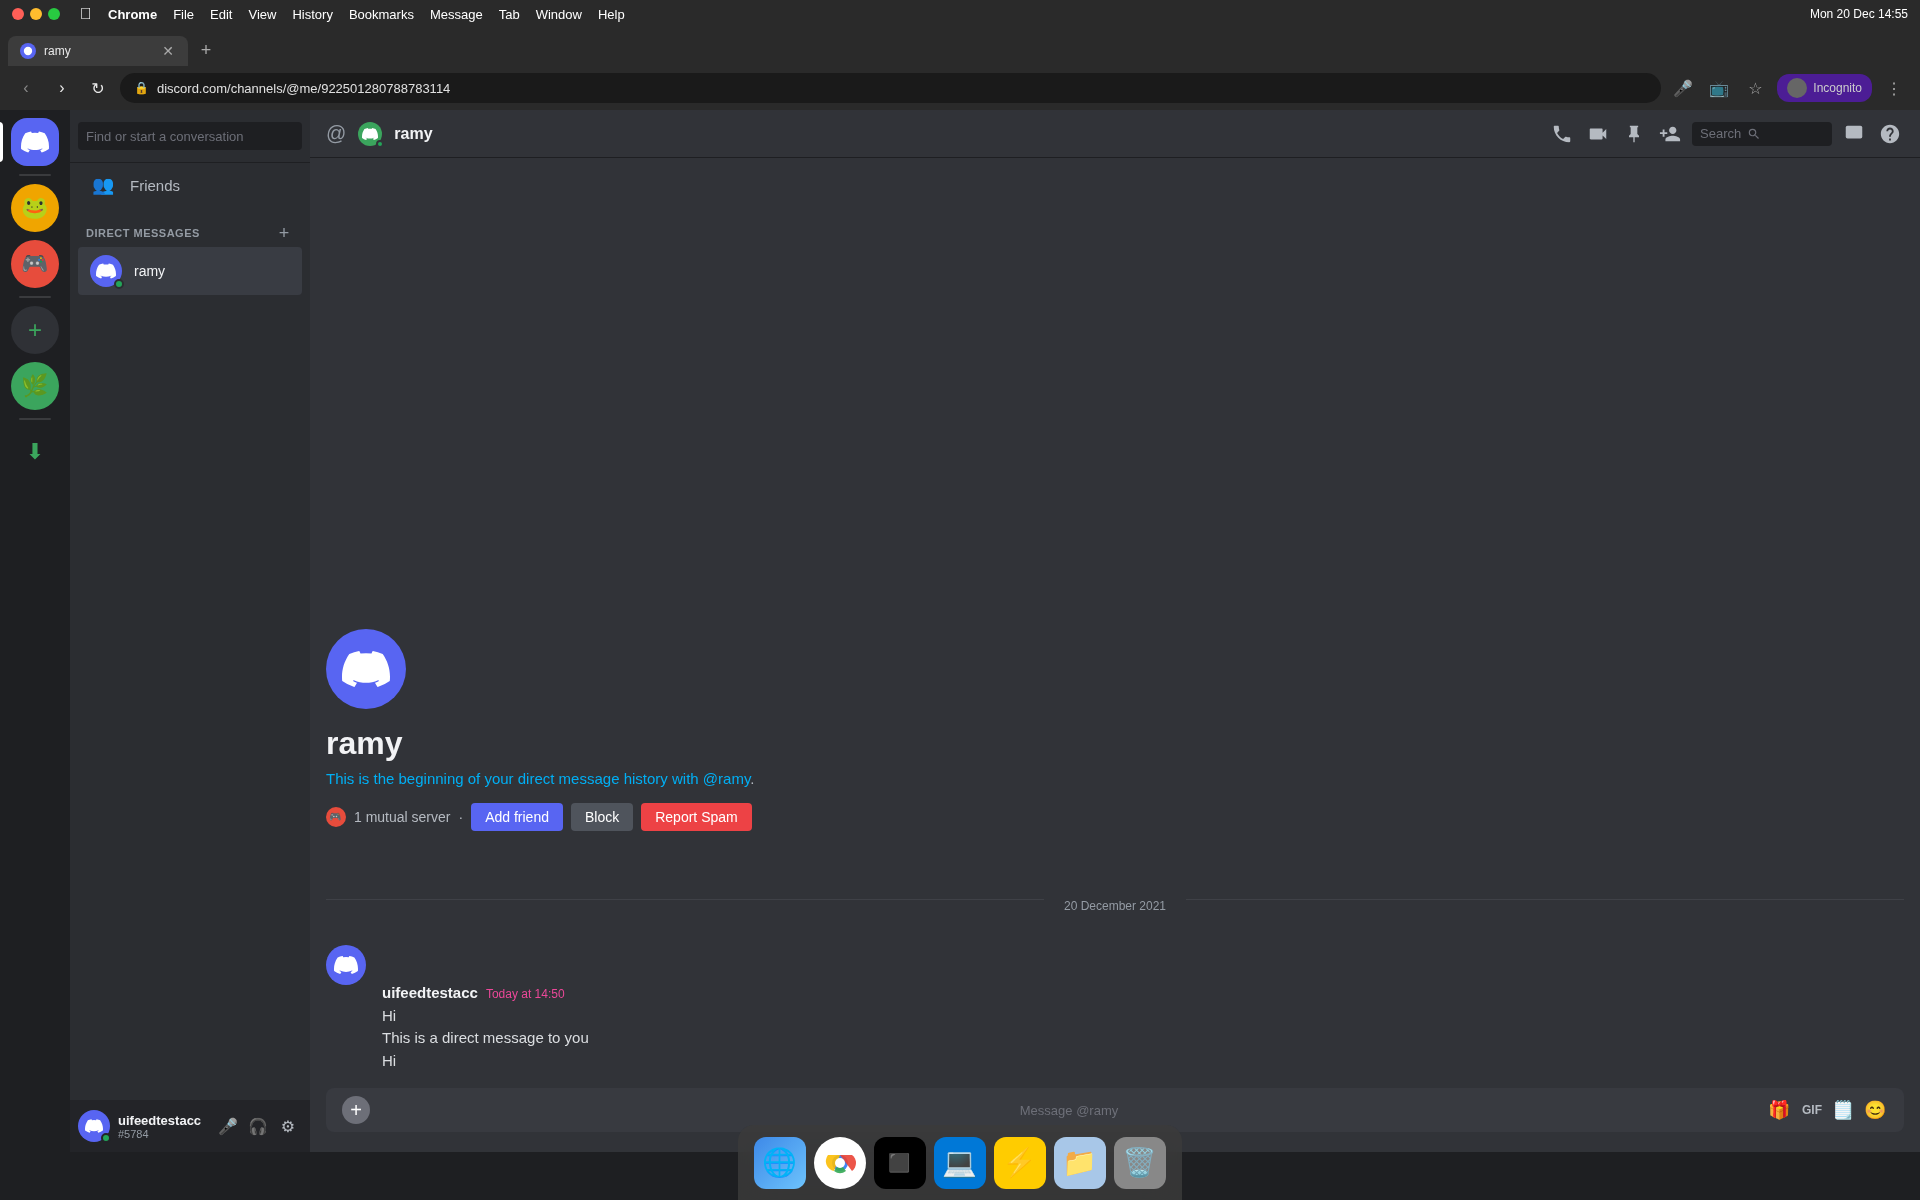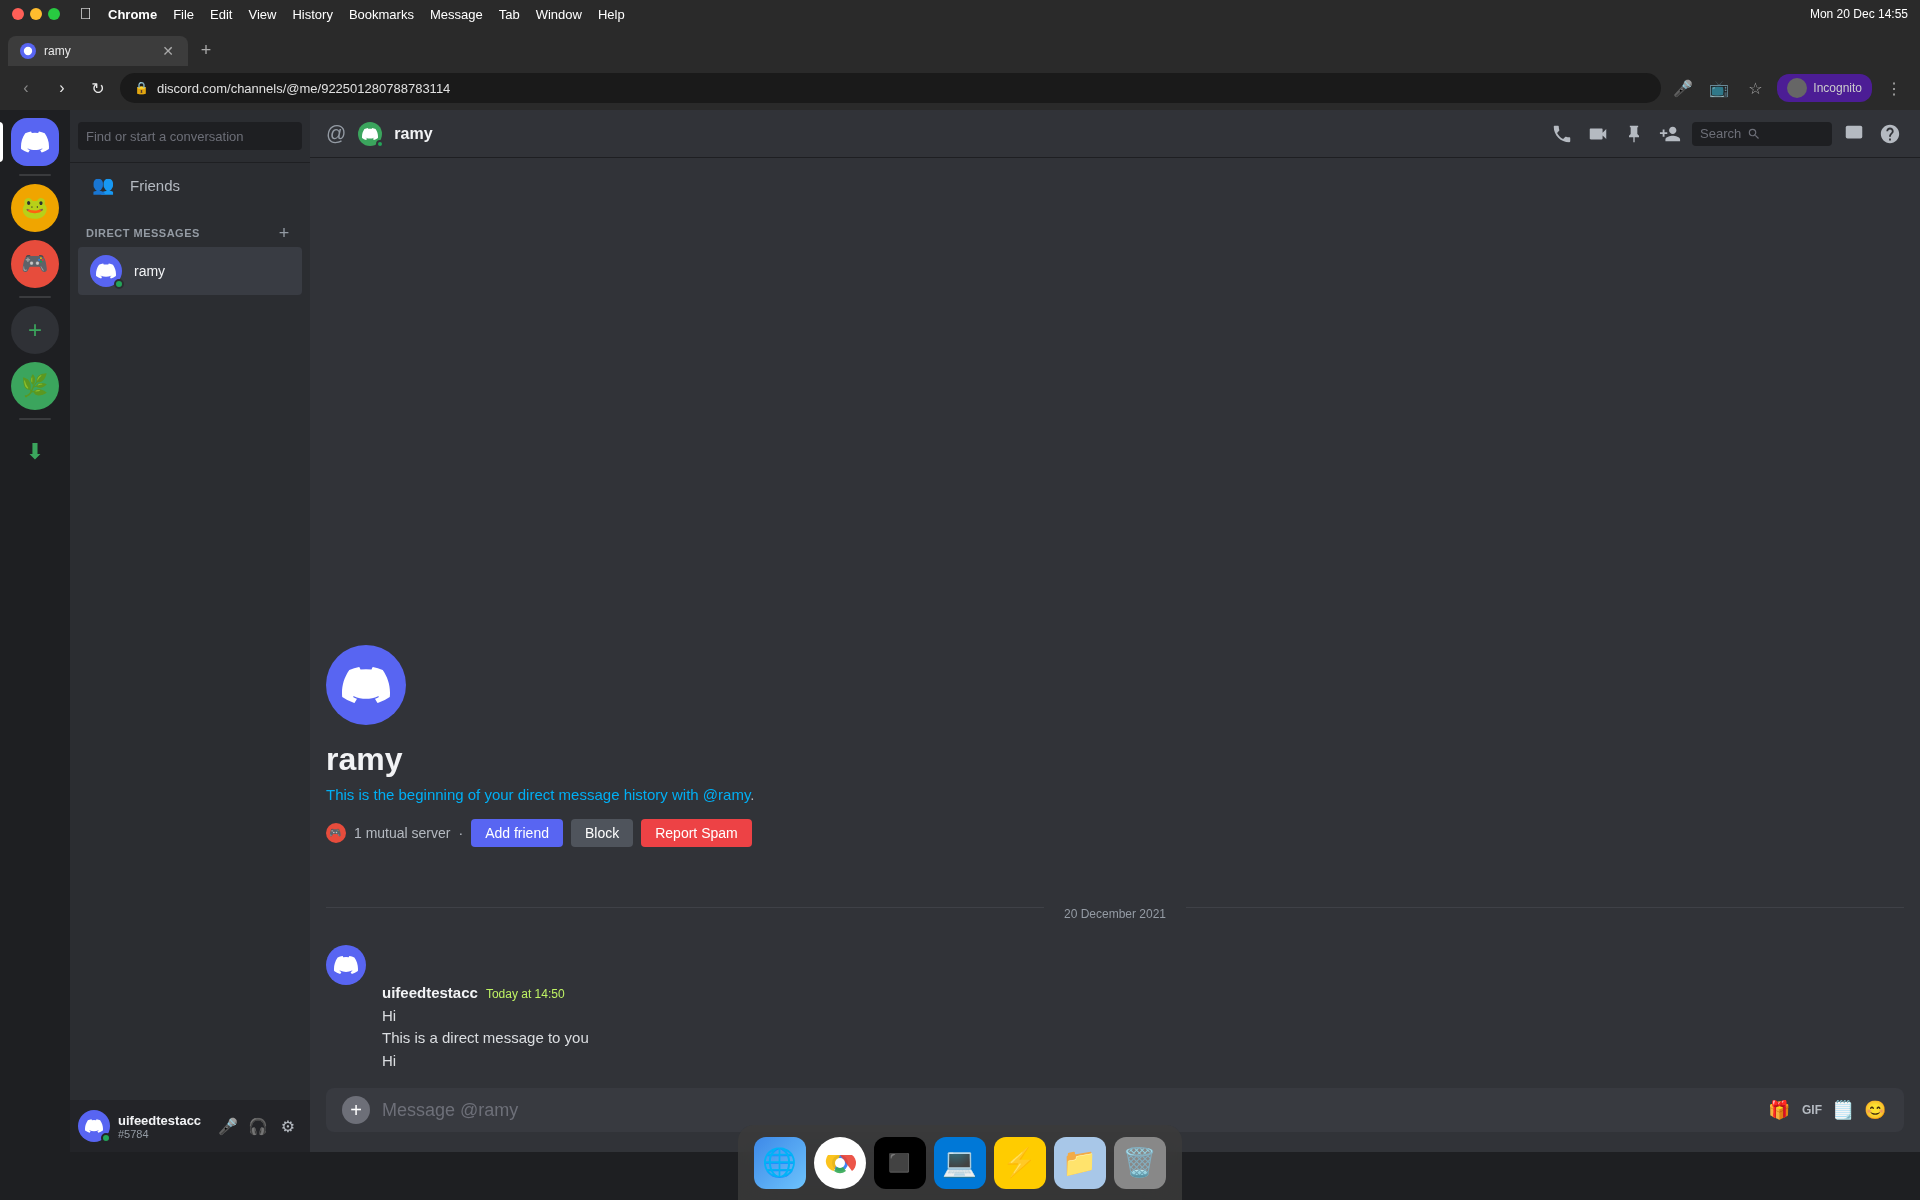--- a/index.html
+++ b/index.html
@@ -520,21 +520,21 @@
       padding: 6px 14px;
       font-size: 14px;
       font-weight: 500;
       cursor: pointer;
     }
 
     .date-divider {
       display: flex;
       align-items: flex-start;
       gap: 20px;
-      margin: 24px 0;
+      margin: 32px 0;
     }
     .date-line { flex: 1; height: 1px; background: #3f4147; }
     .date-text { color: #949ba4; font-size: 12px; font-weight: 500; }
 
     .message-group {
       display: flex;
       gap: 16px;
       margin-bottom: 16px;
     }
     .message-avatar {
@@ -547,21 +547,21 @@
       color: #fff;
     }
     .message-content { flex: 1; }
     .message-header {
       display: flex;
       align-items: baseline;
       gap: 8px;
       margin-bottom: 4px;
     }
     .message-username { color: #f2f3f5; font-size: 15px; font-weight: 600; }
-    .message-timestamp { color: #bef264; font-size: 12px; margin-top: 42px; }
+    .message-timestamp { color: #ec4899; font-size: 12px; margin-top: 42px; }
     .message-text {
       color: #dbdee1;
       font-size: 15px;
       line-height: 1.5;
     }
 
     
     .chat-input-container {
       padding: 0 16px 20px;
       flex-shrink: 0;
@@ -579,21 +579,22 @@
       width: 28px; height: 28px;
       background: #6d6f78;
       border-radius: 50%;
       display: flex; align-items: center; justify-content: center;
       color: #fff; font-size: 20px; cursor: pointer;
       flex-shrink: 0;
     }
     .chat-input-placeholder {
       flex: 1;
       color: #6d6f78;
-      font-size: 18px;
+      font-size: 13px;
+      text-align: center;
     }
     .input-right-icons {
       display: flex; gap: 8px; align-items: center;
     }
     .input-icon {
       width: 24px; height: 24px;
       display: flex; align-items: center; justify-content: center;
       color: #b5bac1; font-size: 18px; cursor: pointer;
     }
 

